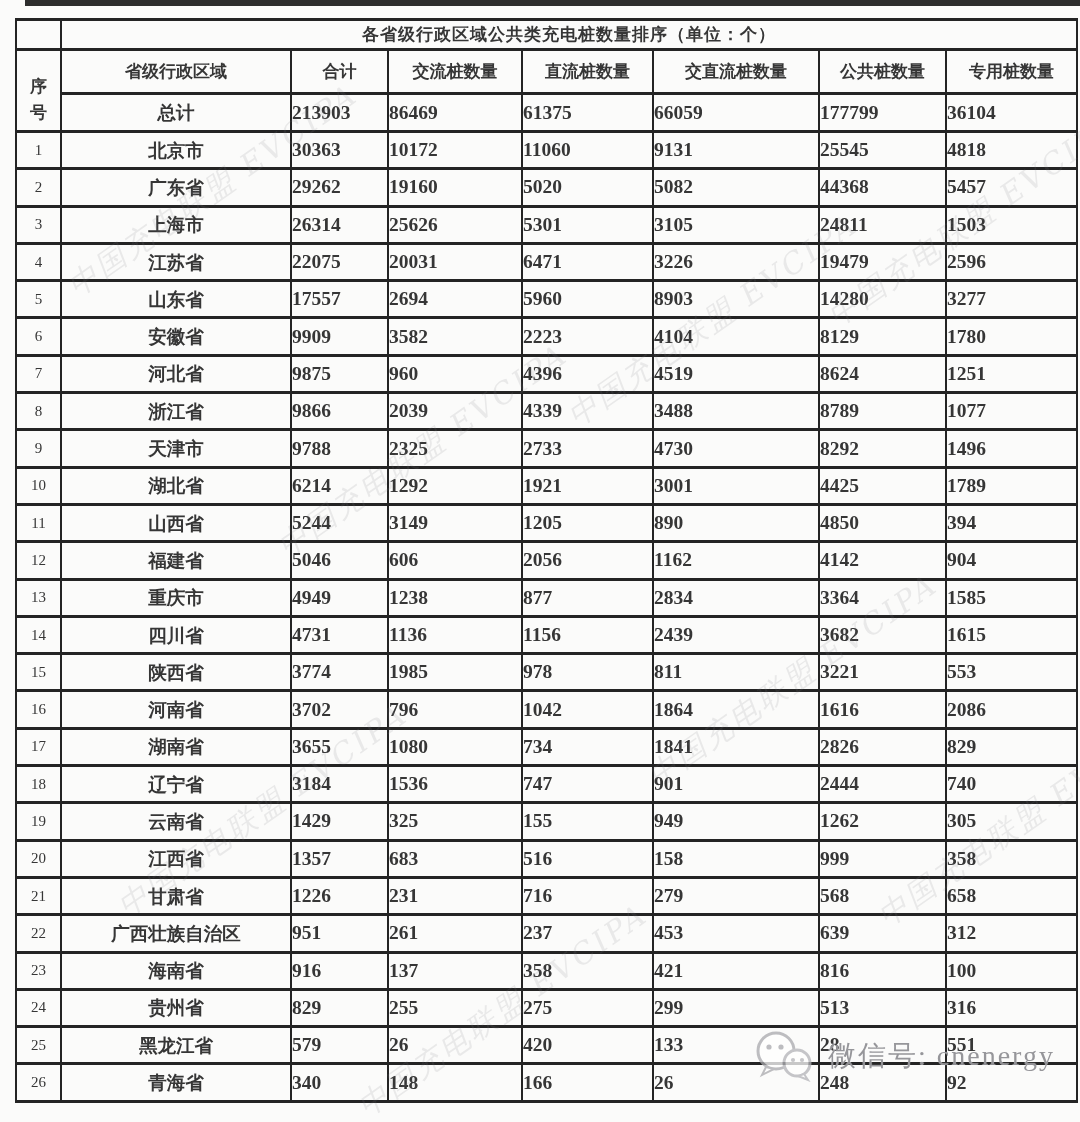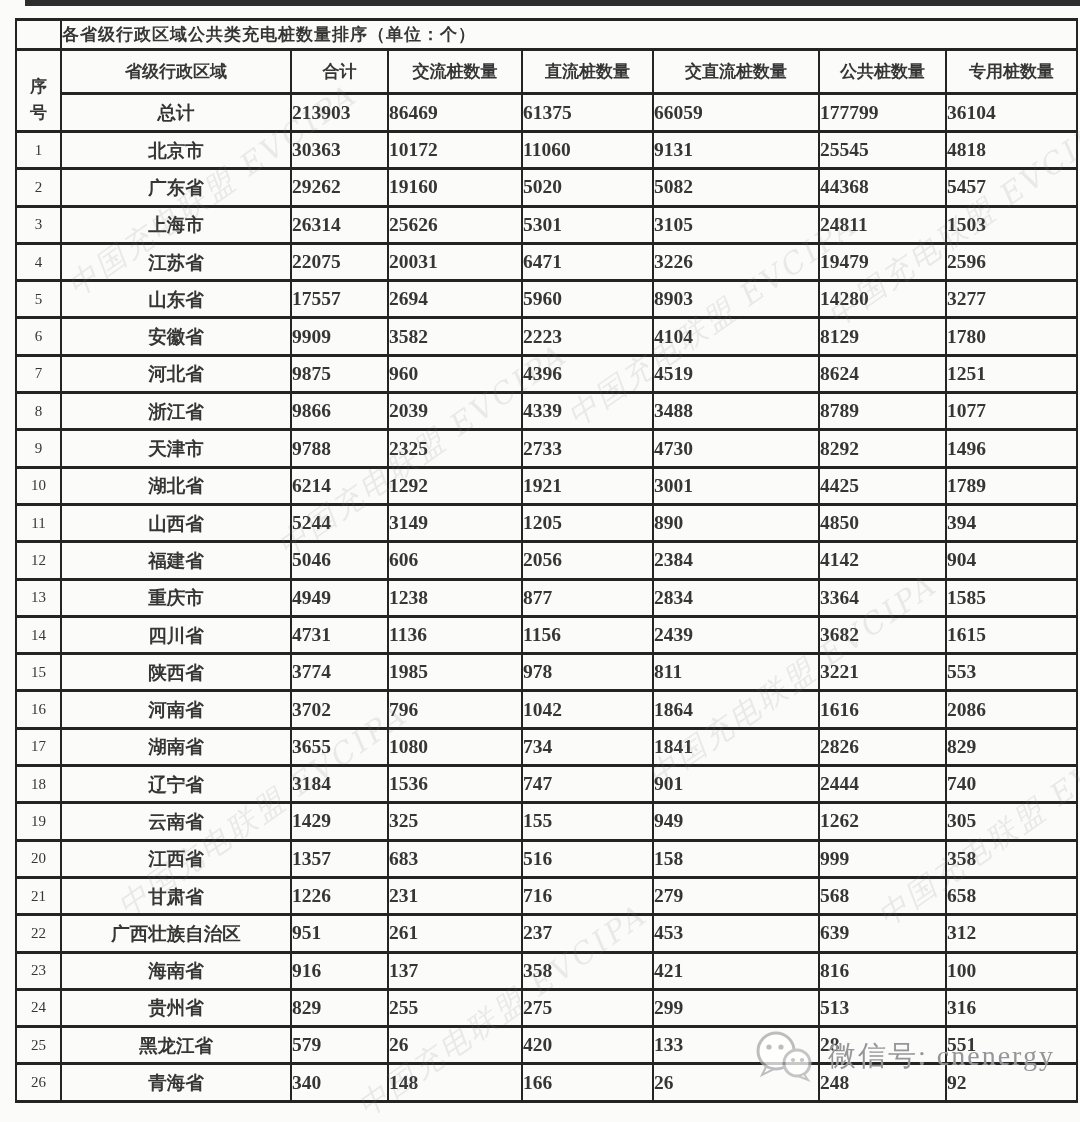--- a/index.html
+++ b/index.html
@@ -20,21 +20,21 @@
     background:transparent;
   }
   table.rank th, table.rank td {
     border:2px solid #242424;
     border-top-width:3px; border-bottom-width:3px;
     color:#363636; overflow:hidden; white-space:nowrap;
     padding:0;
   }
   .title-row td { height:30px; }
   .title-cell {
-    font-size:17px; font-weight:600; letter-spacing:1px;
+    text-align:center; font-size:17px; font-weight:600; letter-spacing:1px;
     color:#303030;
   }
   .header-row th { height:44px; font-size:17px; font-weight:700; text-align:center; color:#2e2e2e; }
   th.seq-head { white-space:normal; vertical-align:middle; }
   th.seq-head .vert { display:inline-block; width:1.15em; line-height:1.55; white-space:normal;margin-top:19px; }
   .total-row td { height:38px; }
   tbody.rows tr { height:37.3px; }
   td.c0 { text-align:center; font-size:15px; font-weight:400; color:#3c3c3c; }
   td.c1 { text-align:center; padding-left:9px;  font-size:18.5px; font-weight:600; }
   td.c2, td.c3, td.c4, td.c5, td.c6, td.c7 {
@@ -212,21 +212,21 @@
         <td class="c5">890</td>
         <td class="c6">4850</td>
         <td class="c7">394</td>
       </tr>
       <tr>
         <td class="c0">12</td>
         <td class="c1">福建省</td>
         <td class="c2">5046</td>
         <td class="c3">606</td>
         <td class="c4">2056</td>
-        <td class="c5">2384</td>
+        <td class="c5">1162</td>
         <td class="c6">4142</td>
         <td class="c7">904</td>
       </tr>
       <tr>
         <td class="c0">13</td>
         <td class="c1">重庆市</td>
         <td class="c2">4949</td>
         <td class="c3">1238</td>
         <td class="c4">877</td>
         <td class="c5">2834</td>

